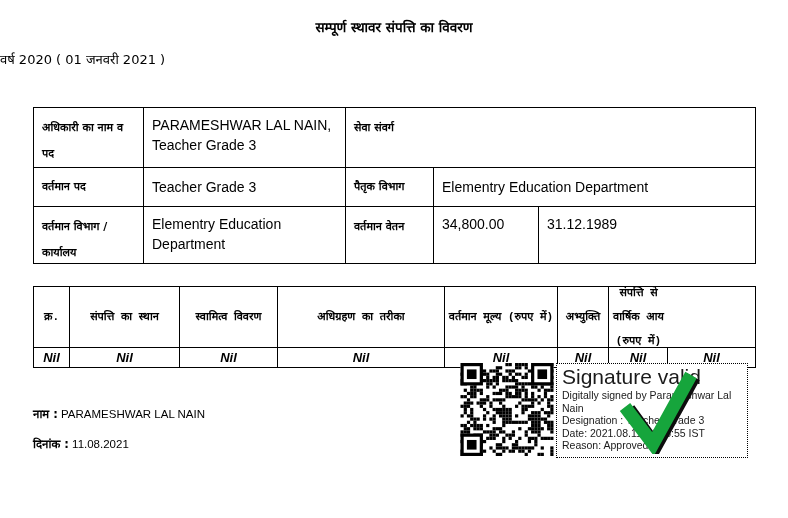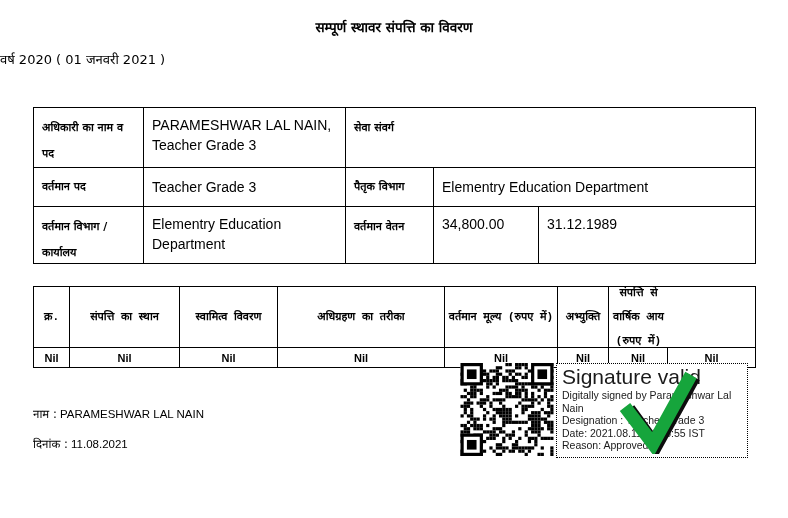--- a/index.html
+++ b/index.html
@@ -74,21 +74,22 @@
   }
   .p-cell:last-child { border-right: none; }
   .p-row.head .p-cell {
     font-weight: bold;
     font-family: Liberation Mono, monospace;
     font-size: 11px;
     line-height: 24px;
   }
   .p-row.vals .p-cell {
     font-weight: bold;
-    font-size: 11px;
+    font-size: 13px;
+    font-style: italic;
   }
   
   #qr-code {
     position: absolute;
     left: 459px; top: 363px;
     width: 96px; height: 93px;
     z-index: 3;
   }
   #sig-box {
     position: absolute;
@@ -119,21 +120,21 @@
     pointer-events: none;
   }
   
   .footer-line {
     position: absolute;
     left: 33px;
     font-size: 11.5px;
   }
   #footer-name { top: 406px; }
   #footer-date { top: 436px; }
-  .f-label { font-weight: normal; font-family: "DejaVu Sans", sans-serif; }
+  .f-label { font-weight: bold; font-family: "DejaVu Sans", sans-serif; }
 </style>
 </head>
 <body>
 
 <div id="page">
 
   <div class="doc-title">सम्पूर्ण स्थावर संपत्ति का विवरण</div>
   <div class="doc-subtitle">वर्ष 2020 ( 01 जनवरी 2021 )</div>
 
   <div id="officer-table">

